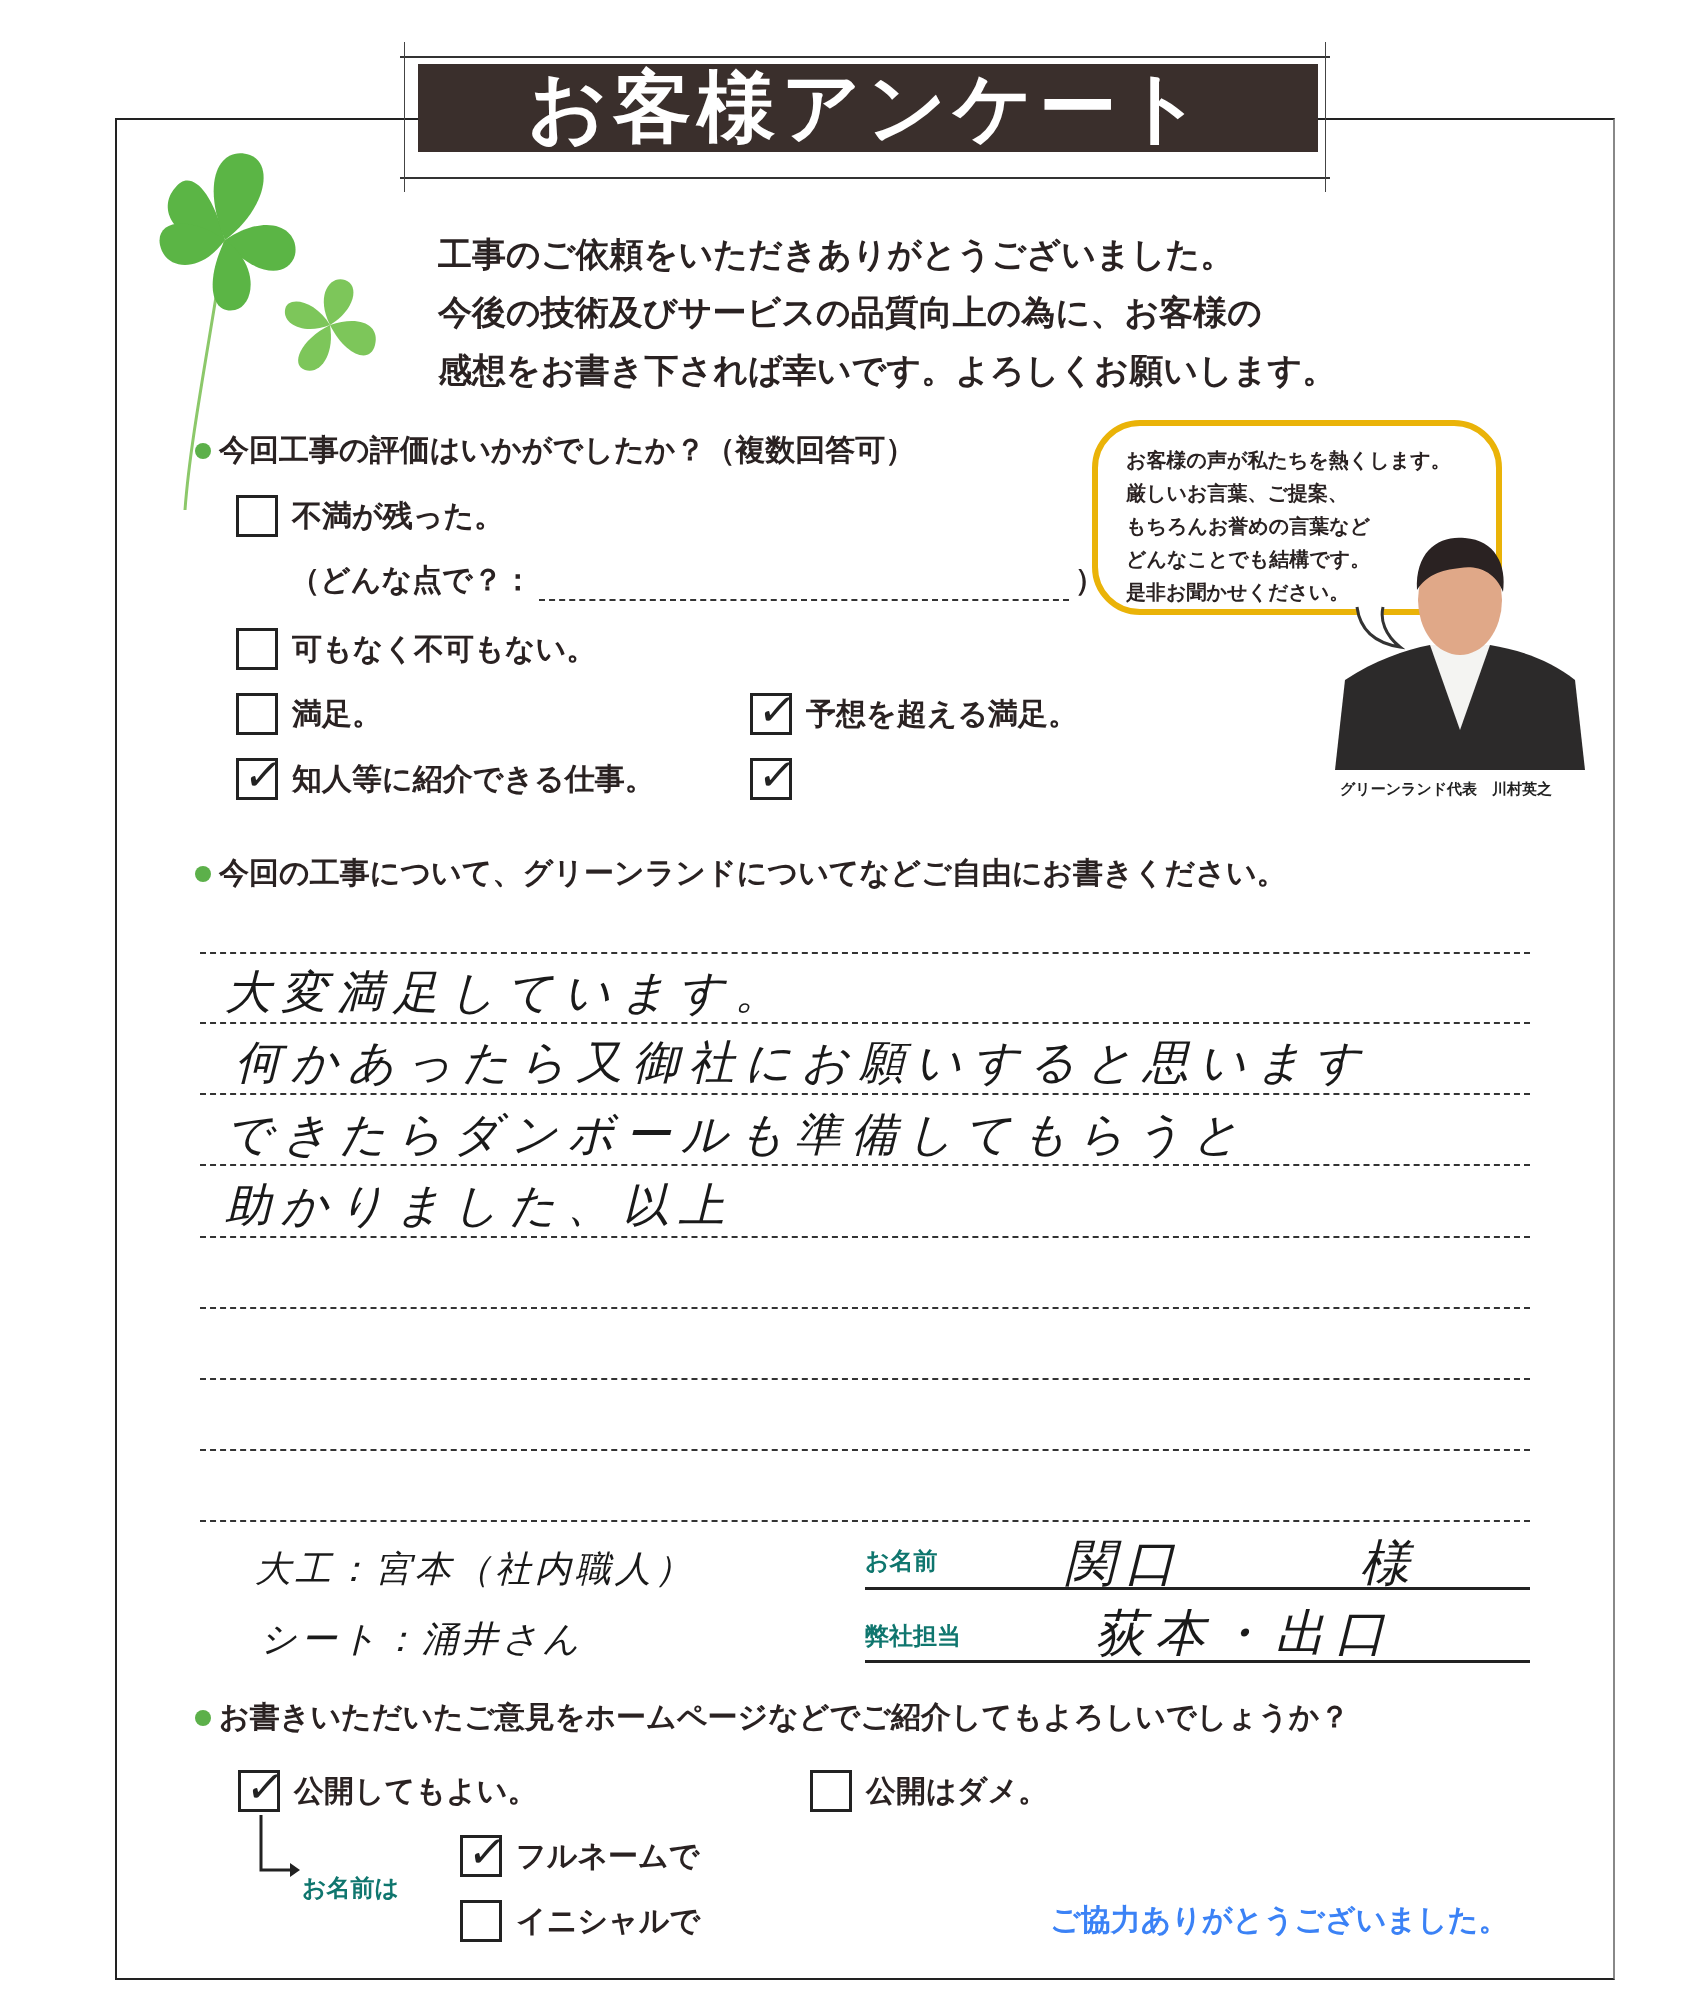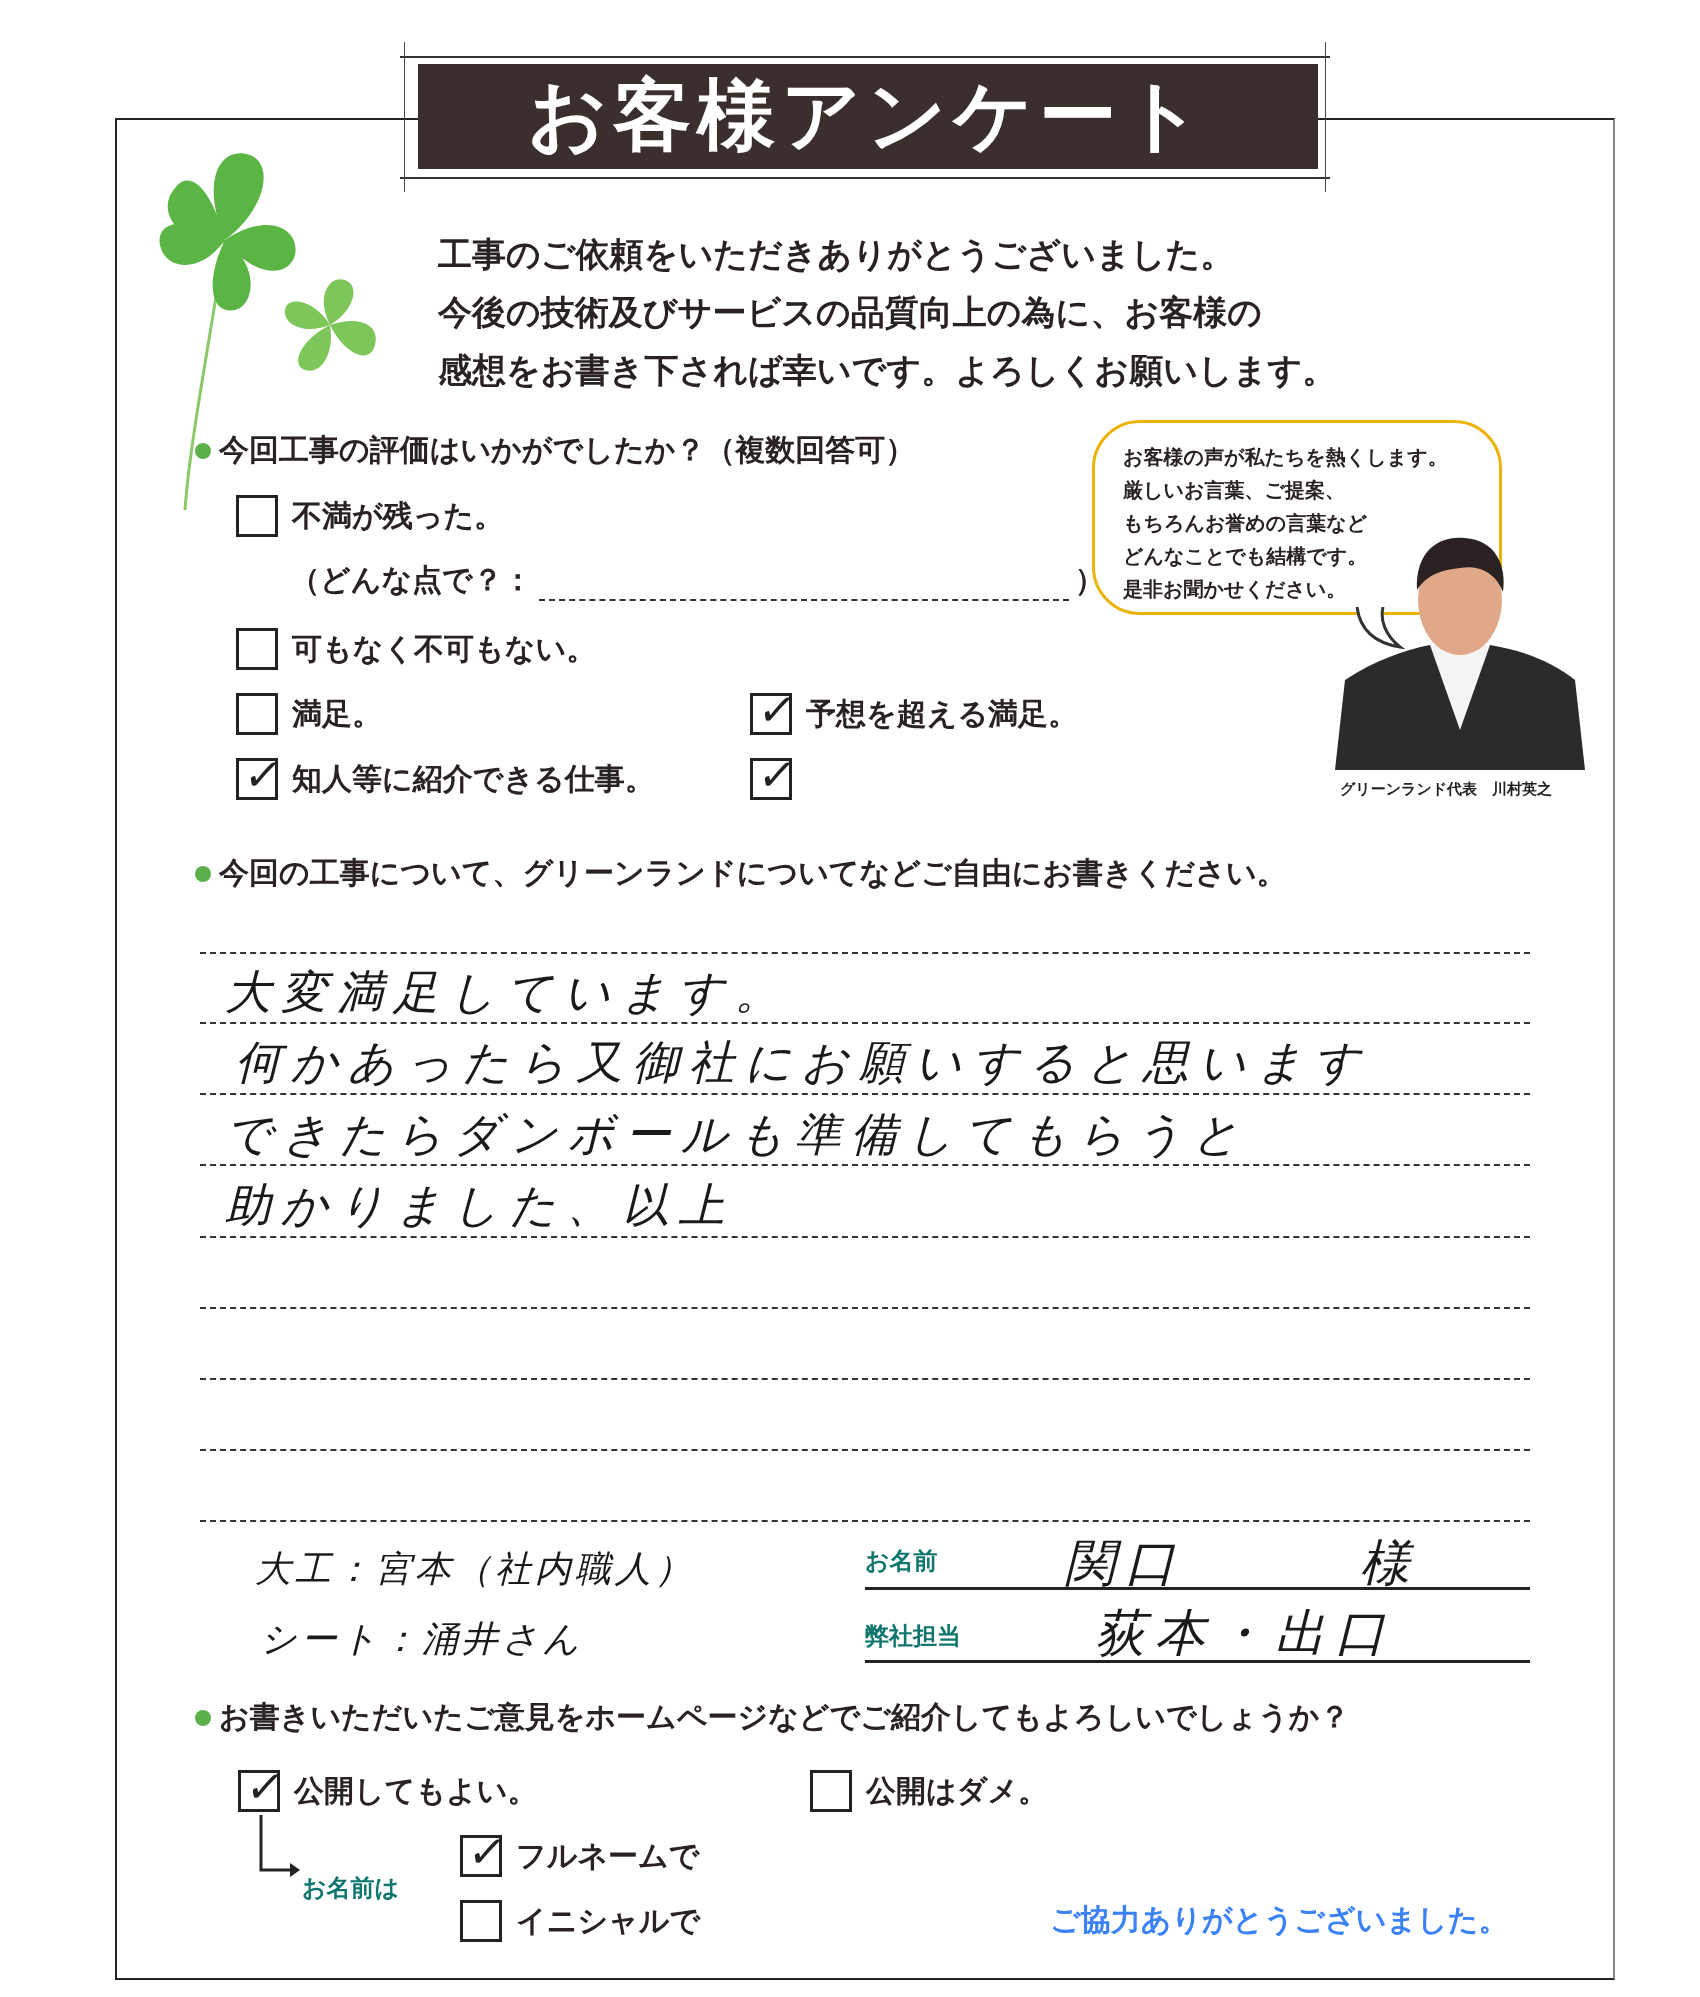--- a/index.html
+++ b/index.html
@@ -1,31 +1,31 @@
 <!DOCTYPE html>
 <html><head>
 <meta charset="utf-8">
 <style>
   html,body{margin:0;padding:0;background:#fff;}
   body{width:1700px;height:1997px;position:relative;overflow:hidden;font-family:"DejaVu Sans",sans-serif;color:#1a1414;}
   .frame{position:absolute;left:115px;top:118px;width:1500px;height:1862px;border:2px solid #222;border-right-color:#888;box-sizing:border-box;}
   .title-wrap{position:absolute;left:400px;top:42px;width:930px;height:150px;}
   .title-wrap .hline{position:absolute;left:0;right:0;height:2px;background:#333;}
   .title-wrap .vline{position:absolute;top:0;bottom:0;width:1px;background:#444;}
-  .title-box{position:absolute;left:18px;top:22px;width:900px;height:105px;background:#3a2f2c;color:#fff;font-weight:bold;font-size:78px;letter-spacing:6px;display:flex;align-items:center;justify-content:center;}
+  .title-box{position:absolute;left:18px;top:22px;width:900px;height:88px;background:#3a2f2c;color:#fff;font-weight:bold;font-size:78px;letter-spacing:6px;display:flex;align-items:center;justify-content:center;}
   .intro{position:absolute;left:438px;top:225px;font-size:34px;line-height:58px;font-weight:bold;color:#2a2222;}
   .clover{position:absolute;}
   .section-head{position:absolute;font-size:30px;font-weight:bold;color:#2a2222;display:flex;align-items:center;}
   .dot{width:16px;height:16px;border-radius:50%;background:#5cb04a;margin-right:8px;display:inline-block;}
   .opt{position:absolute;display:flex;align-items:flex-end;font-size:30px;font-weight:bold;color:#2a2222;}
   .cb{width:42px;height:42px;border:3px solid #222;box-sizing:border-box;margin-right:14px;position:relative;background:#fff;}
   .check{position:absolute;left:6px;top:-12px;font-family:"DejaVu Serif",serif;font-size:44px;font-weight:normal;color:#222;transform:skewX(-10deg);}
   .dashed{position:absolute;border-top:2px dashed #333;}
   .hand{position:absolute;font-family:"DejaVu Serif",serif;font-size:46px;color:#1a1a1a;letter-spacing:10px;font-style:italic;}
-  .bubble{position:absolute;left:1092px;top:420px;width:410px;height:195px;border:3px solid #eab308;border-radius:48px;background:#fff;box-sizing:border-box;padding:18px 0 0 28px;font-size:20px;line-height:33px;font-weight:bold;color:#2a2222;}
+  .bubble{position:absolute;left:1092px;top:420px;width:410px;height:195px;border:6px solid #eab308;border-radius:48px;background:#fff;box-sizing:border-box;padding:18px 0 0 28px;font-size:20px;line-height:33px;font-weight:bold;color:#2a2222;}
   .photo{position:absolute;left:1335px;top:530px;width:250px;height:240px;}
   .caption{position:absolute;left:1340px;top:780px;font-size:15px;font-weight:bold;color:#222;}
   .label-strong{position:absolute;font-size:24px;font-weight:bold;color:#0f766e;}
   .uline{position:absolute;height:3px;background:#222;}
   .thanks{position:absolute;left:1050px;top:1900px;font-size:30px;font-weight:bold;color:#3b82f6;}
 </style>
 </head>
 <body>
 
 <div class="frame"></div>

